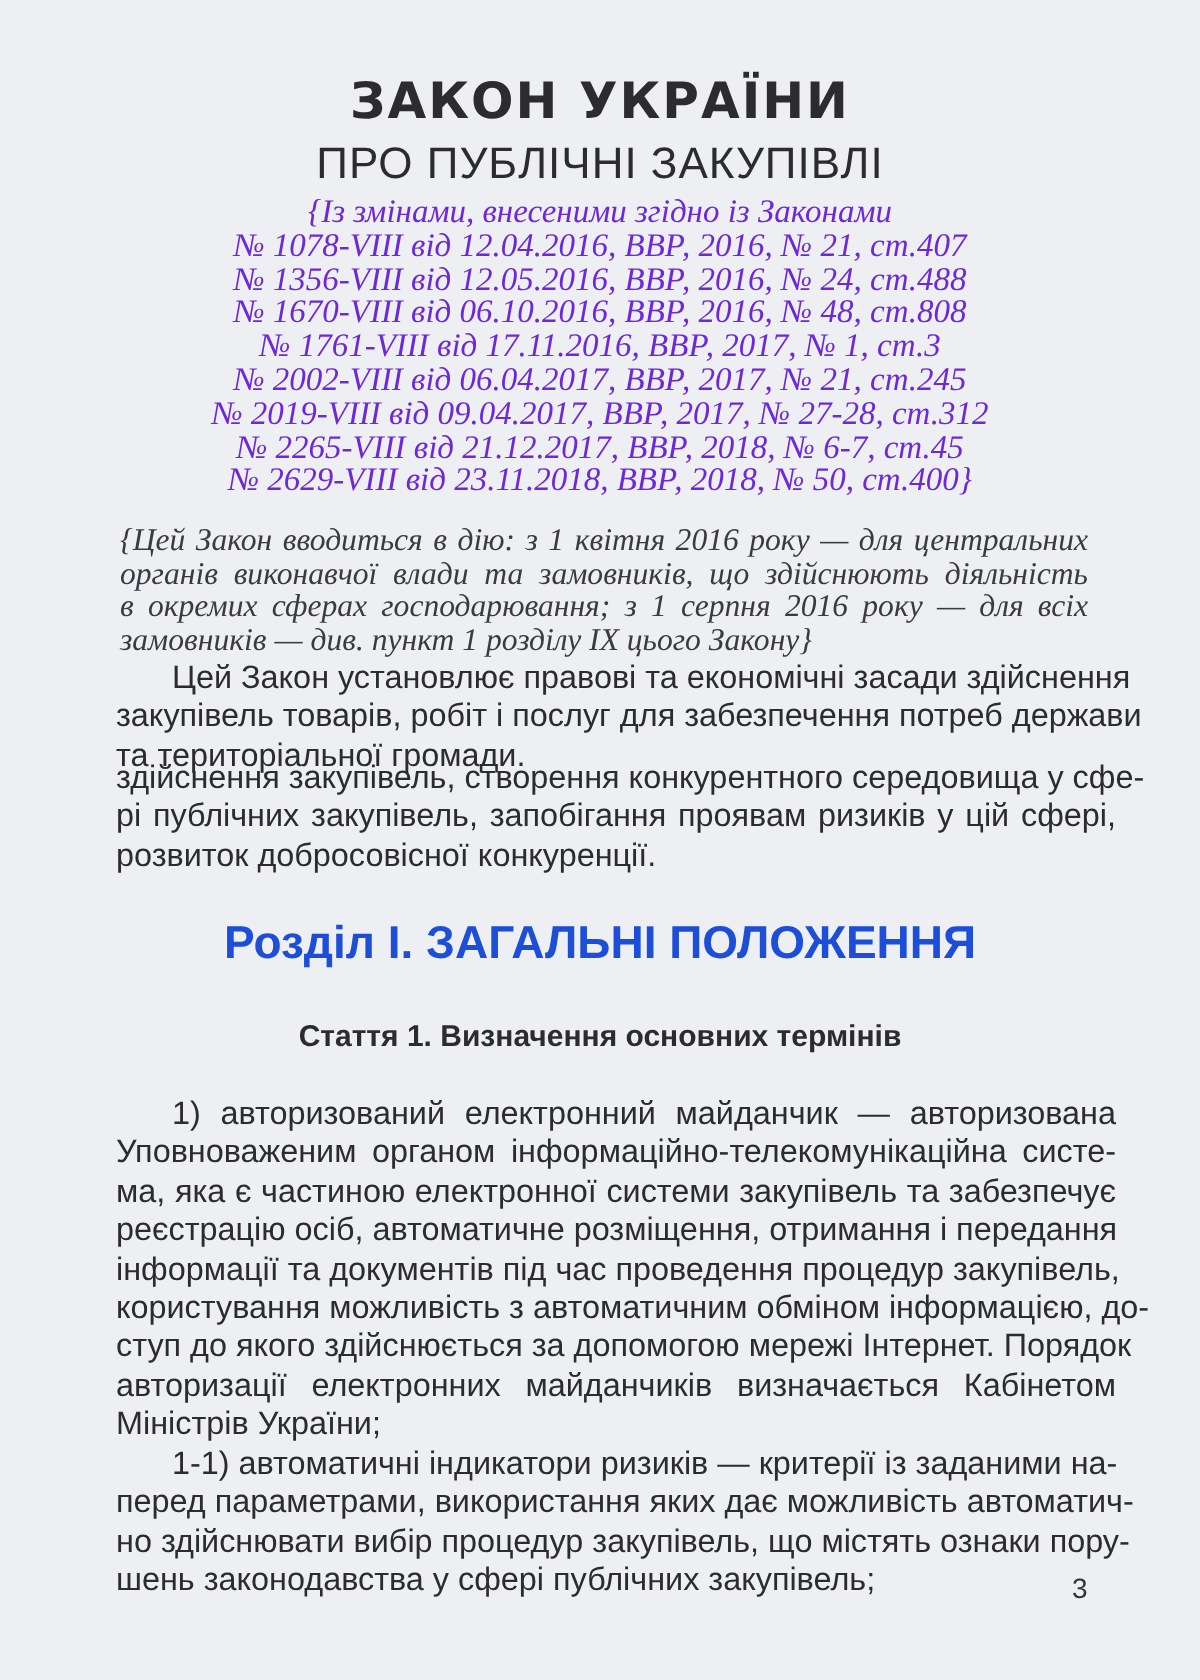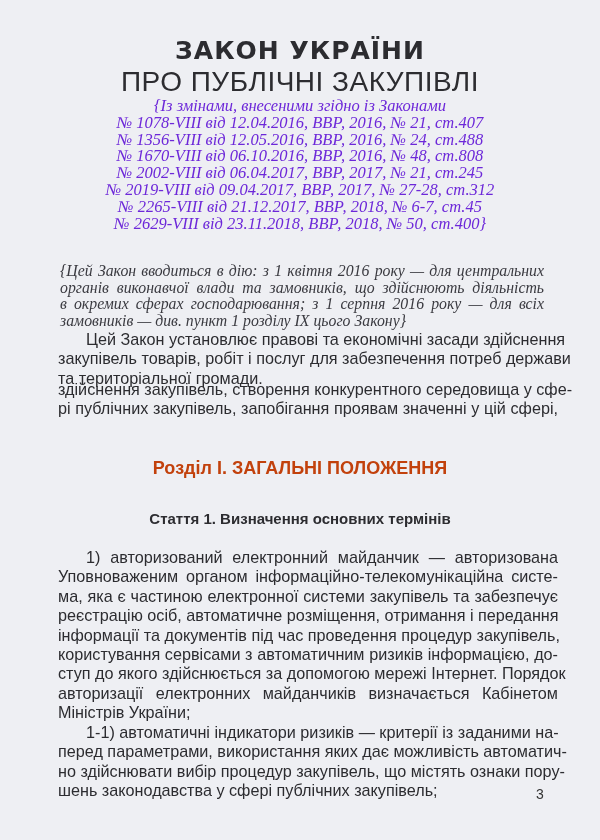--- a/index.html
+++ b/index.html
@@ -11,21 +11,21 @@
       position: relative;
     }
     .page { position: absolute; left: 0; top: 0; width: 476px; height: 840px; text-decoration: underline; }
     .title-block { position: absolute; top: 36px; left: 0; width: 600px; text-align: center; }
     .title-line1 {
       font-family: "DejaVu Sans", sans-serif; font-weight: bold;
       font-size: 25px; letter-spacing: 1px; line-height: 30px; color: #2c2c30;
     }
     .title-line2 {
       font-family: "Liberation Sans", sans-serif; font-weight: normal;
-      font-size: 28px; letter-spacing: 0.5px; line-height: 32px; color: #2c2c30; text-align: center;
+      font-size: 22px; letter-spacing: 0.5px; line-height: 32px; color: #2c2c30; text-align: center;
     }
     .amendments {
       position: absolute; top: 98px; left: 0; width: 600px; text-align: center;
       font-family: "Liberation Serif", serif; font-style: italic;
       font-size: 16.5px; line-height: 16.8px; color: #6d28d9;
     }
     .amendments div { white-space: nowrap; }
     .effective {
       position: absolute; top: 263px; left: 60px; width: 484px;
       font-family: "Liberation Serif", serif; font-style: italic;
@@ -35,21 +35,21 @@
     .body-text {
       position: absolute; left: 58px; width: 500px;
       font-size: 16.2px; line-height: 19.4px; color: #2c2c30;
       text-align: justify;
     }
     .body-text .ln { display: block; white-space: nowrap; text-align-last: justify; }
     .body-text .ln.last { text-align-last: left; }
     .indent { padding-left: 28px; }
     .section-heading {
       position: absolute; top: 458px; left: 0; width: 600px; text-align: center;
-      font-size: 18px; font-weight: bold; color: #c2410c;
+      font-size: 23px; font-weight: bold; color: #1d4ed8;
     }
     .article-heading {
       position: absolute; top: 488px; left: 0; width: 600px; text-align: center;
       font-size: 15px; font-weight: bold; color: #2c2c30; margin-top: 22px;
     }
     .page-number {
       position: absolute; top: 786px; left: 536px; font-size: 14px; color: #333;
     }
   </style>
 </head>
@@ -60,20 +60,21 @@
   <div class="title-block">
     <div class="title-line1">ЗАКОН УКРАЇНИ</div>
     <div class="title-line2">ПРО ПУБЛІЧНІ ЗАКУПІВЛІ</div>
   </div>
 
   <div class="amendments">
     <div>{Із змінами, внесеними згідно із Законами</div>
     <div>№ 1078-VIII від 12.04.2016, ВВР, 2016, № 21, ст.407</div>
     <div>№ 1356-VIII від 12.05.2016, ВВР, 2016, № 24, ст.488</div>
     <div>№ 1670-VIII від 06.10.2016, ВВР, 2016, № 48, ст.808</div>
+    <div>№ 1761-VIII від 17.11.2016, ВВР, 2017, № 1, ст.3</div>
     <div>№ 2002-VIII від 06.04.2017, ВВР, 2017, № 21, ст.245</div>
     <div>№ 2019-VIII від 09.04.2017, ВВР, 2017, № 27-28, ст.312</div>
     <div>№ 2265-VIII від 21.12.2017, ВВР, 2018, № 6-7, ст.45</div>
     <div>№ 2629-VIII від 23.11.2018, ВВР, 2018, № 50, ст.400}</div>
   </div>
 
   <div class="effective">
     <div style="text-align-last:justify">{Цей Закон вводиться в дію: з 1 квітня 2016 року — для центральних</div>
     <div style="text-align-last:justify">органів виконавчої влади та замовників, що здійснюють діяльність</div>
     <div style="text-align-last:justify">в окремих сферах господарювання; з 1 серпня 2016 року — для всіх</div>
@@ -81,34 +82,35 @@
   </div>
 
   <div class="body-text" style="top:330px">
     <span class="ln indent">Цей Закон установлює правові та економічні засади здійснення</span>
     <span class="ln">закупівель товарів, робіт і послуг для забезпечення потреб держави</span>
     <span class="ln last">та територіальної громади.</span>
   </div>
 
   <div class="body-text" style="top:380px">
     <span class="ln">здійснення закупівель, створення конкурентного середовища у сфе-</span>
-    <span class="ln">рі публічних закупівель, запобігання проявам значенні у цій сфері,</span>
+    <span class="ln">рі публічних закупівель, запобігання проявам ризиків у цій сфері,</span>
+    <span class="ln last">розвиток добросовісної конкуренції.</span>
   </div>
 
   <div class="section-heading">Розділ І. ЗАГАЛЬНІ ПОЛОЖЕННЯ</div>
   <div class="article-heading">Стаття 1. Визначення основних термінів</div>
 
 
   <div class="body-text" style="top:548px">
     <span class="ln indent">1) авторизований електронний майданчик — авторизована</span>
     <span class="ln">Уповноваженим органом інформаційно-телекомунікаційна систе-</span>
     <span class="ln">ма, яка є частиною електронної системи закупівель та забезпечує</span>
     <span class="ln">реєстрацію осіб, автоматичне розміщення, отримання і передання</span>
     <span class="ln">інформації та документів під час проведення процедур закупівель,</span>
-    <span class="ln">користування сервісами з автоматичним ризиків інформацією, до-</span>
+    <span class="ln">користування можливість з автоматичним обміном інформацією, до-</span>
     <span class="ln">ступ до якого здійснюється за допомогою мережі Інтернет. Порядок</span>
     <span class="ln">авторизації електронних майданчиків визначається Кабінетом</span>
     <span class="ln last">Міністрів України;</span>
   </div>
 
   <div class="body-text" style="top:723px">
     <span class="ln indent">1-1) автоматичні індикатори ризиків — критерії із заданими на-</span>
     <span class="ln">перед параметрами, використання яких дає можливість автоматич-</span>
     <span class="ln">но здійснювати вибір процедур закупівель, що містять ознаки пору-</span>
     <span class="ln last">шень законодавства у сфері публічних закупівель;</span>

